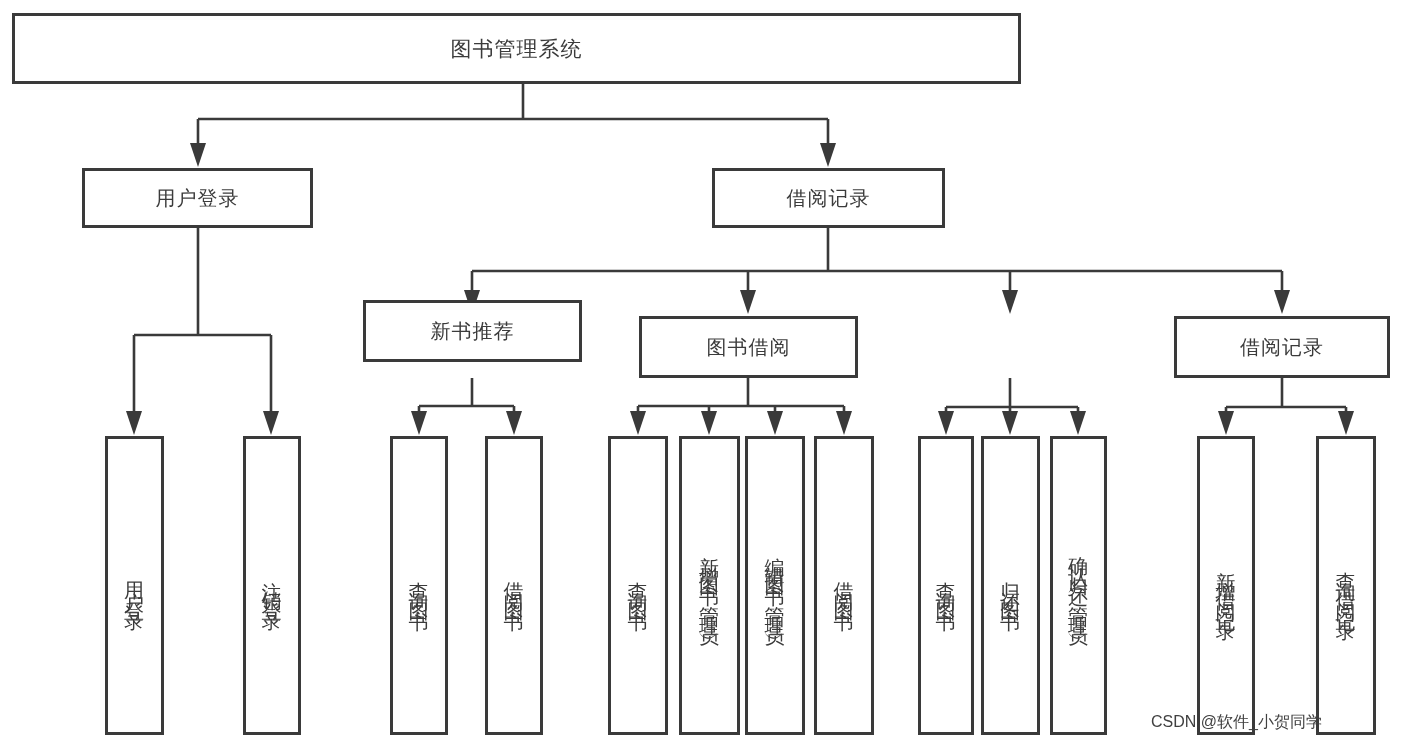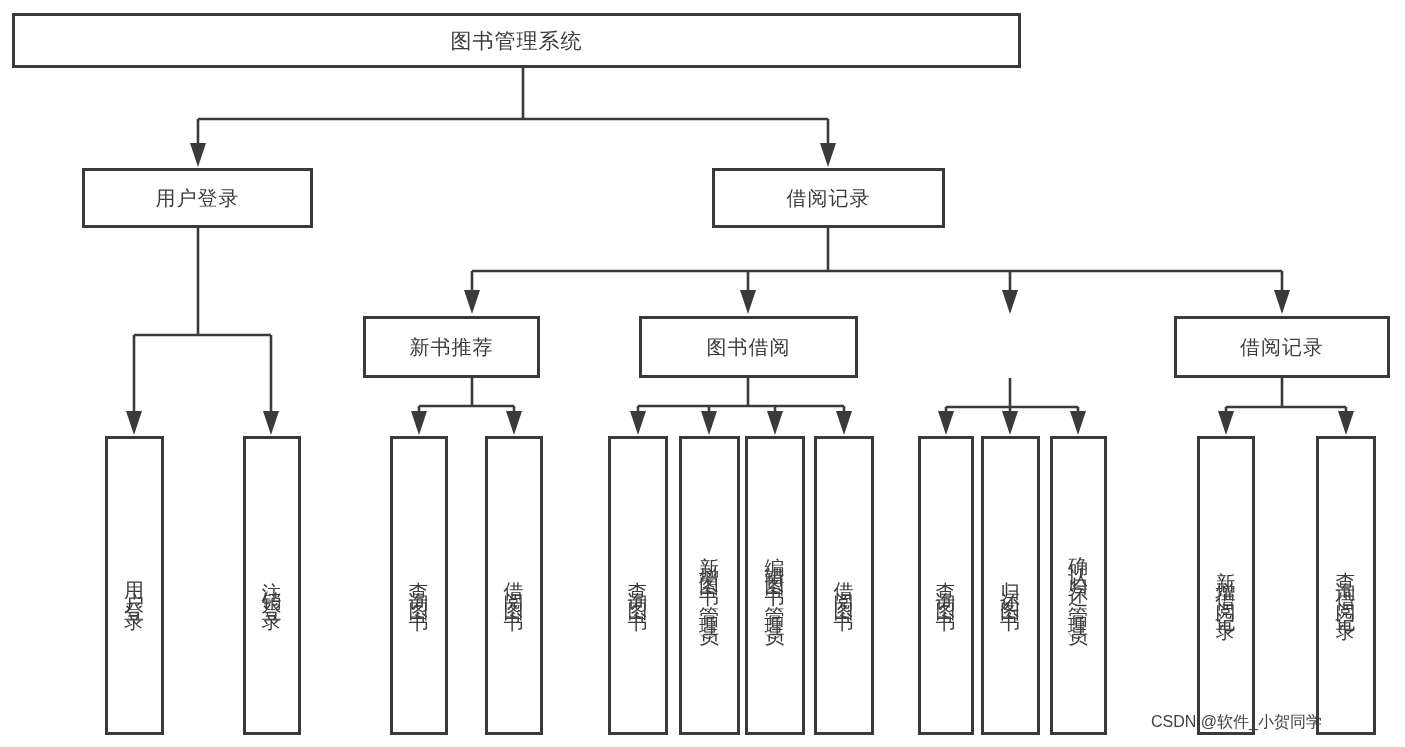--- a/index.html
+++ b/index.html
@@ -114,26 +114,26 @@
       <polygon points="1070,411 1086,411 1078,435"></polygon>
     </g>
 
     <g>
       <path d="M1282,378 V407 M1226,407 H1346 M1226,407 V414 M1346,407 V414"></path>
       <polygon points="1218,411 1234,411 1226,435"></polygon>
       <polygon points="1338,411 1354,411 1346,435"></polygon>
     </g>
   </svg>
 
-  <div class="node h root" style="left:12px; top:13px; width:1009px; height:55px;">图书管理系统</div>
+  <div class="node h root" style="left:12px; top:13px; width:1009px; height:71px;">图书管理系统</div>
 
   <div class="node h" style="left:82px; top:168px; width:231px; height:60px;">用户登录</div>
   <div class="node h" style="left:712px; top:168px; width:233px; height:60px;">借阅记录</div>
 
-  <div class="node h" style="left:363px; top:316px; width:177px; height:62px;">新书推荐</div>
+  <div class="node h" style="left:363px; top:300px; width:219px; height:62px;">新书推荐</div>
   <div class="node h" style="left:639px; top:316px; width:219px; height:62px;">图书借阅</div>
   <div class="node h" style="left:1174px; top:316px; width:216px; height:62px;">借阅记录</div>
 
   <div class="node v" style="left:105px; top:436px; width:59px; height:299px;">
     <span>用户登录</span>
   </div>
   <div class="node v" style="left:243px; top:436px; width:58px; height:299px;">
     <span>注销登录</span>
   </div>
 

